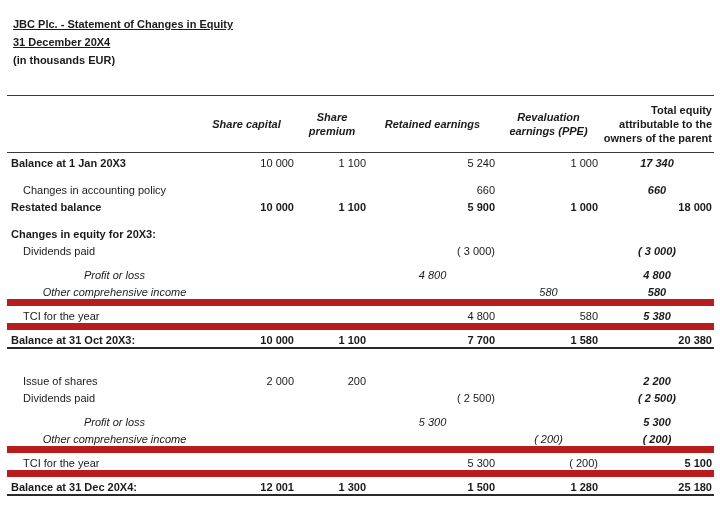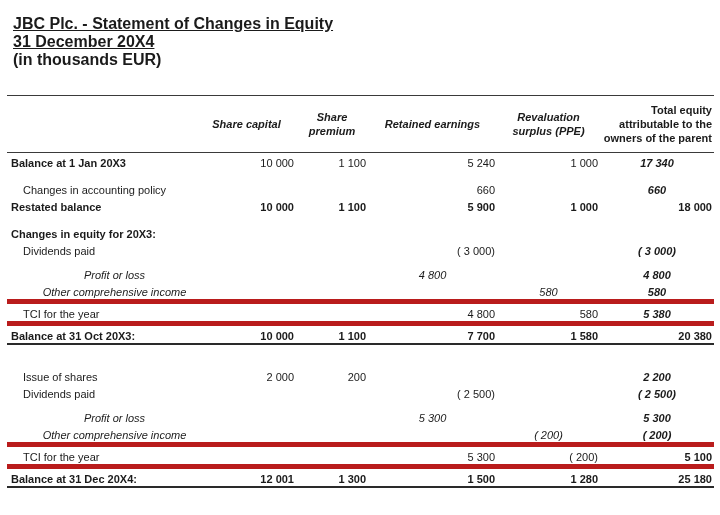--- a/index.html
+++ b/index.html
@@ -6,21 +6,21 @@
   body {
     width: 720px; height: 515px;
     background: #ffffff;
     font-family: "Liberation Sans", sans-serif;
     color: #1b1b1b;
     overflow: hidden;
   }
   .page { padding-top: 15px; }
 
   
-  .title-block { margin-left: 13px; line-height: 18px; font-size: 16px; font-weight: bold; }
+  .title-block { margin-left: 13px; line-height: 18px; font-size: 11px; font-weight: bold; }
   .title-underline { text-decoration: underline; }
 
   
   table.equity {
     border-collapse: collapse;
     table-layout: fixed;
     width: 707px;
     margin-left: 7px;
     margin-top: 26px;
     font-size: 11px;
@@ -54,21 +54,21 @@
     height: auto;
     line-height: 14px;
   }
   tr.hdr td.h-total {
     font-style: normal;
     text-align: right;
     padding-right: 2px;
   }
   tr.hdr td.h-empty { border-top: 1.5px solid #3a3a3a; }
 
-  tr.rule td       { border-bottom: 5px solid #b91c1c; }
+  tr.rule td       { border-bottom: 7px solid #b91c1c; }
   tr.rule-strong td{ border-bottom: 2px solid #2a2a2a; }
 
   tr.sp td    { height: 10px; padding: 0; }
   tr.sp-sm td { height: 7px;  padding: 0; }
   tr.sp-lg td { height: 22px; padding: 0; }
   tr.first-body td { }
 </style>
 </head>
 <body>
 
@@ -89,21 +89,21 @@
         <col class="c-rs">
         <col class="c-total">
     </colgroup>
 
     <tbody>
         <tr class="hdr">
       <td class="h-empty"></td>
       <td>Share capital</td>
       <td>Share premium</td>
       <td>Retained earnings</td>
-      <td>Revaluation surplus (PPE)</td>
+      <td>Revaluation earnings (PPE)</td>
       <td class="h-total">Total equity attributable to the owners of the parent</td>
     </tr>
 
     <tr class="first-body">
       <td class="lbl b">Balance at 1 Jan 20X3</td>
       <td class="num">10 000</td>
       <td class="num">1 100</td>
       <td class="num">5 240</td>
       <td class="num">1 000</td>
       <td class="num bi">17 340</td>

